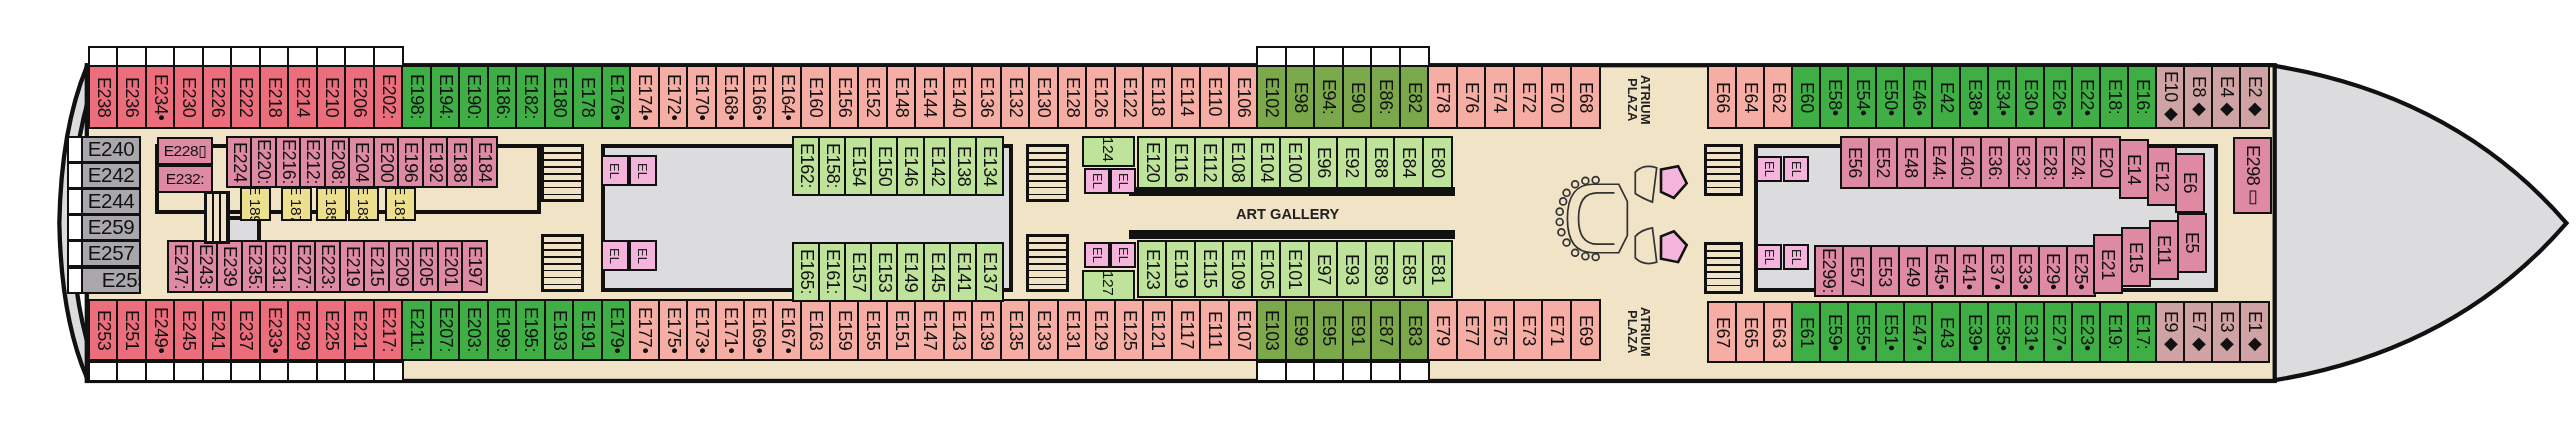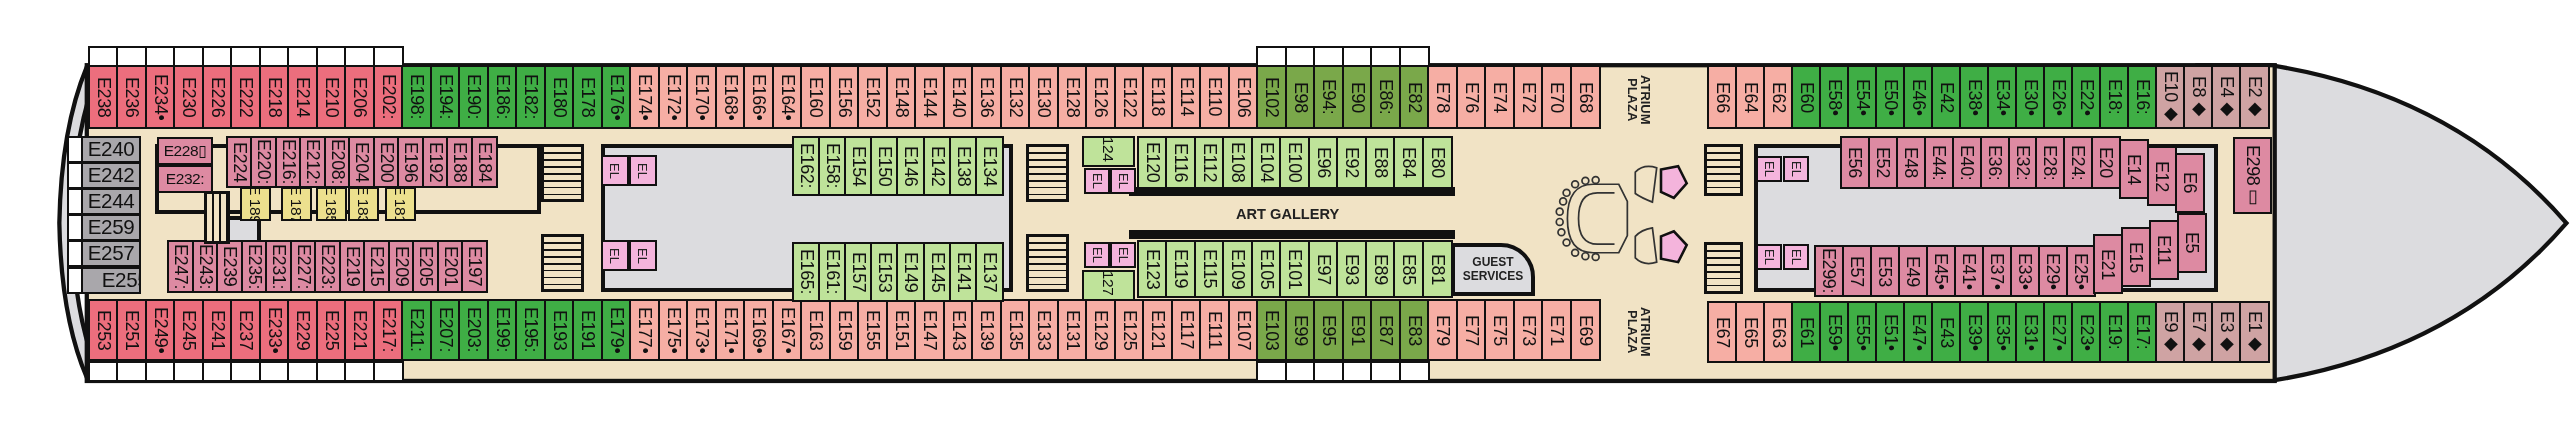--- a/index.html
+++ b/index.html
@@ -810,23 +810,20 @@
   <div class="el" style="left:1110px;top:168px;width:26px;height:26px;">
       <span>EL</span>
     </div>
   <div class="el" style="left:1084px;top:242px;width:26px;height:26px;">
       <span>EL</span>
     </div>
   <div class="el" style="left:1110px;top:242px;width:26px;height:26px;">
       <span>EL</span>
     </div>
 
-  <div class="room" style="left:1451px;top:243px;width:84px;height:53px;border-radius:0 34px 0 0;">
-      <span>GUEST SERVICES</span>
-    </div>
 
   <div class="vlab" style="left:1625px;top:70px;height:60px;">ATRIUM PLAZA</div>
   <div class="vlab" style="left:1625px;top:302px;height:60px;">ATRIUM PLAZA</div>
   <svg class="hull" width="137" height="103" style="left:1546px;top:167px;" viewBox="0 0 160 120">
     <g fill="none" stroke="#333" stroke-width="2">
       <path d="M85,20 L55,20 Q25,20 25,60 Q25,100 55,100 L85,100 L95,80 L95,40 Z"></path>
       <path d="M80,30 L60,30 Q38,30 38,60 Q38,90 60,90 L80,90"></path>
       <circle cx="20" cy="40" r="4"></circle>
         <circle cx="16" cy="52" r="4"></circle>
         <circle cx="16" cy="64" r="4"></circle>

